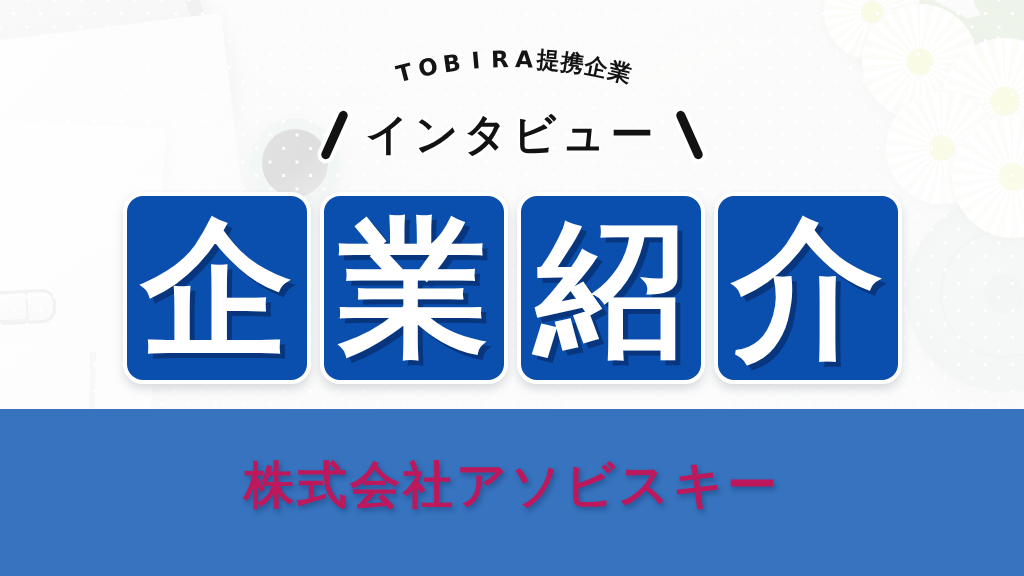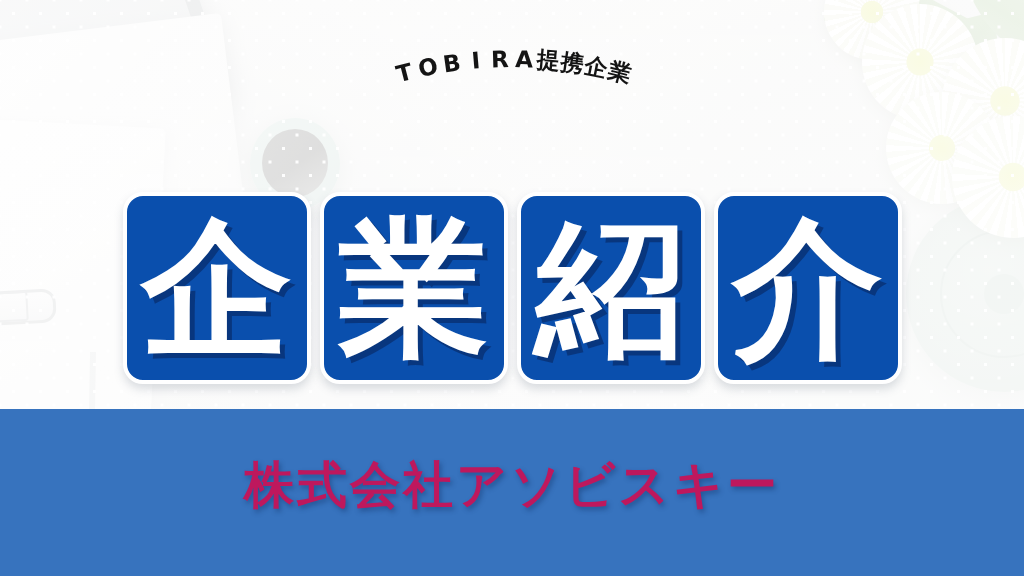--- a/index.html
+++ b/index.html
@@ -267,20 +267,25 @@
       <span class="arc-char" style="transform: translate(-50%, -50%) translate(-60.2573px, 4.24296px) rotate(-8.05556deg);">B</span>
       <span class="arc-char" style="transform: translate(-50%, -50%) translate(-36.2308px, 1.52908px) rotate(-4.83333deg);">I</span>
       <span class="arc-char" style="transform: translate(-50%, -50%) translate(-12.0897px, 0.169987px) rotate(-1.61111deg);">R</span>
       <span class="arc-char" style="transform: translate(-50%, -50%) translate(12.0897px, 0.169987px) rotate(1.61111deg);">A</span>
       <span class="arc-char" style="transform: translate(-50%, -50%) translate(36.2308px, 1.52908px) rotate(4.83333deg);">提</span>
       <span class="arc-char" style="transform: translate(-50%, -50%) translate(60.2573px, 4.24296px) rotate(8.05556deg);">携</span>
       <span class="arc-char" style="transform: translate(-50%, -50%) translate(84.0933px, 8.30305px) rotate(11.2778deg);">企</span>
       <span class="arc-char" style="transform: translate(-50%, -50%) translate(107.663px, 13.6965px) rotate(14.5deg);">業</span>
     </div>
 
+  <div class="sub-row">
+    <span class="slash slash-l"></span>
+    <span class="sub-text">インタビュー</span>
+    <span class="slash slash-r"></span>
+  </div>
 
   <div class="tiles" id="tiles">
       <div class="tile">
         <span class="tile-char">企</span>
       </div>
       <div class="tile">
         <span class="tile-char">業</span>
       </div>
       <div class="tile">
         <span class="tile-char">紹</span>

